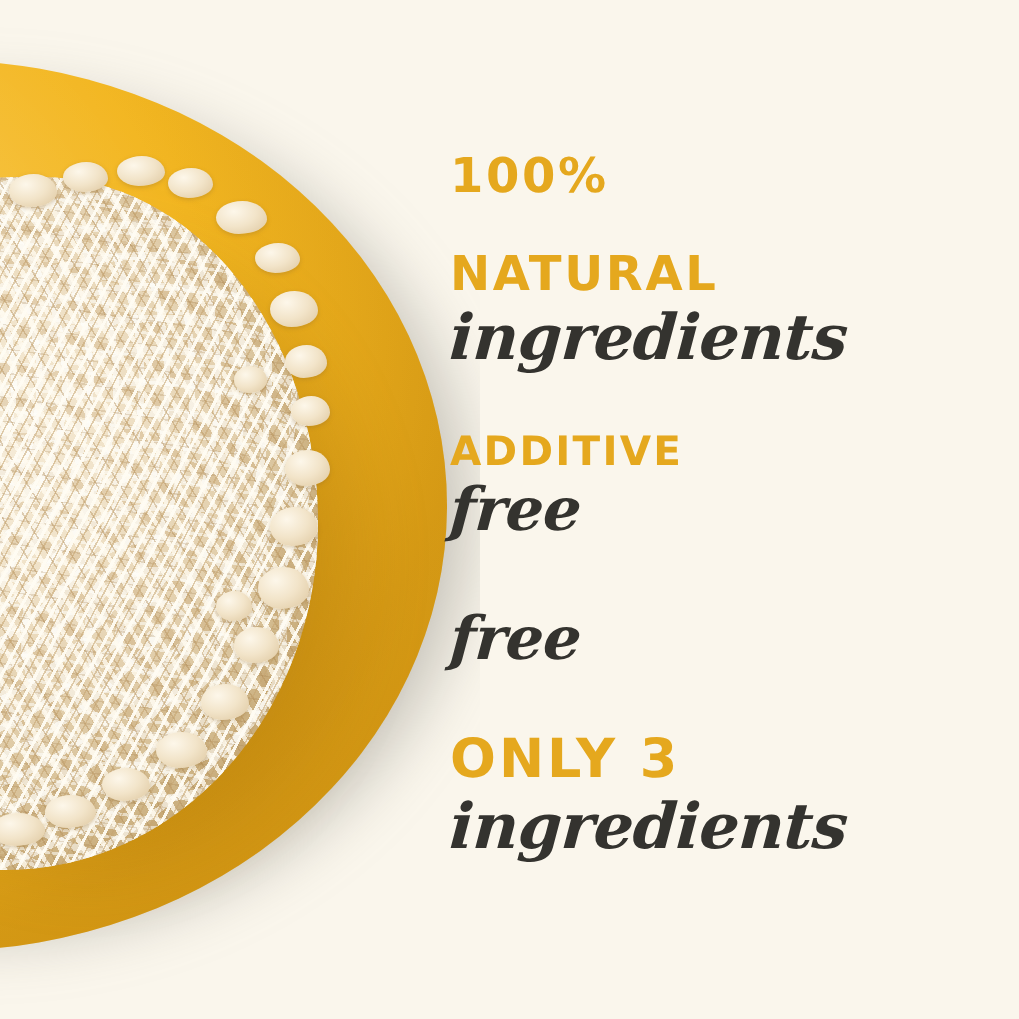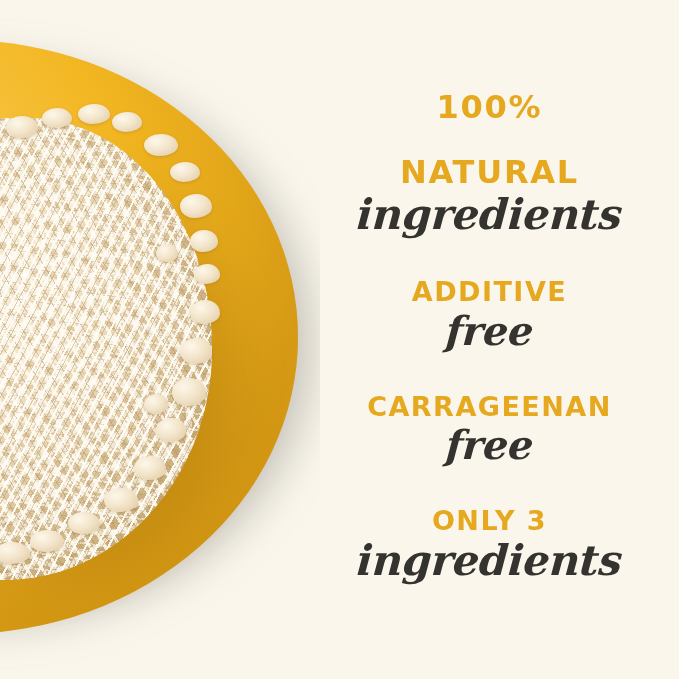--- a/index.html
+++ b/index.html
@@ -165,21 +165,21 @@
     display: flex;
     flex-direction: column;
     align-items: center;
     justify-content: center;
     gap: 0;
     padding-bottom: 6px;
   }
 
   .claim-block {
     width: 100%;
-    text-align: center;
+    text-align: left;
   }
   .claim-block + .claim-block { margin-top: 42px; }
 
   .claim-top {
     color: #e5a81e;
     font-family: "DejaVu Sans", sans-serif;
     font-weight: 700;
     letter-spacing: 0.055em;
     line-height: 1.06;
     text-transform: uppercase;
@@ -198,21 +198,21 @@
   
   #block-natural      .claim-top    { font-size: 32px; }
   #block-natural      .claim-script { font-size: 42px; margin-top: 4px; }
 
   #block-additive     .claim-top    { font-size: 27px; }
   #block-additive     .claim-script { font-size: 40px; margin-top: 4px; }
 
   #block-carrageenan  .claim-top    { font-size: 27px; }
   #block-carrageenan  .claim-script { font-size: 40px; margin-top: 4px; }
 
-  #block-only3        .claim-top    { font-size: 27px; }
+  #block-only3        .claim-top    { font-size: 36px; }
   #block-only3        .claim-script { font-size: 42px; margin-top: 4px; }
 
   .claim-top .line2 { display: block; margin-top: 31px; }
 </style>
 </head>
 <body>
 
 <div class="product-card">
 
   <div class="photo-panel">
@@ -263,23 +263,20 @@
     </div>
 
     <div class="claim-block" id="block-additive">
       <div class="claim-top">
         <span>ADDITIVE</span>
       </div>
       <div class="claim-script">free</div>
     </div>
 
     <div class="claim-block" id="block-carrageenan">
-      <div class="claim-top">
-        <span>CARRAGEENAN</span>
-      </div>
       <div class="claim-script">free</div>
     </div>
 
     <div class="claim-block" id="block-only3">
       <div class="claim-top">
         <span>ONLY 3</span>
       </div>
       <div class="claim-script">ingredients</div>
     </div>
 

